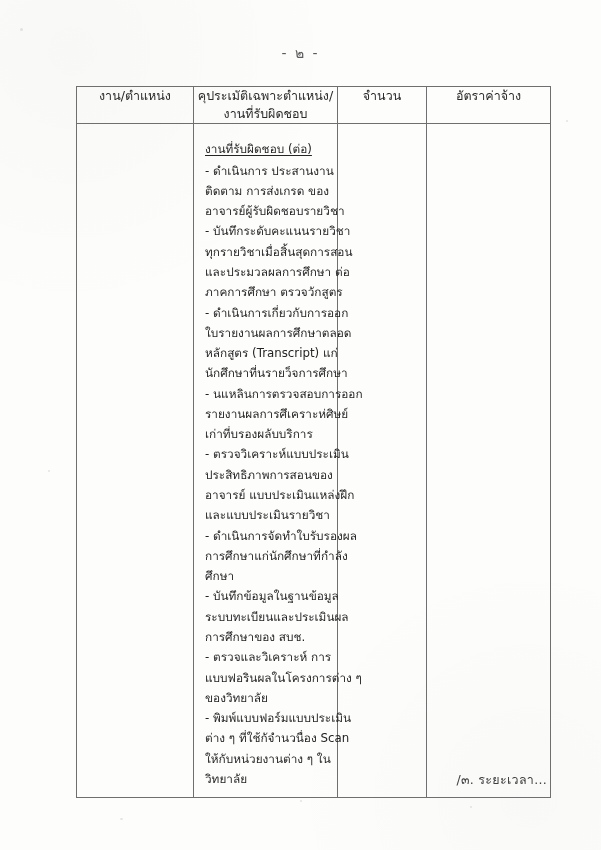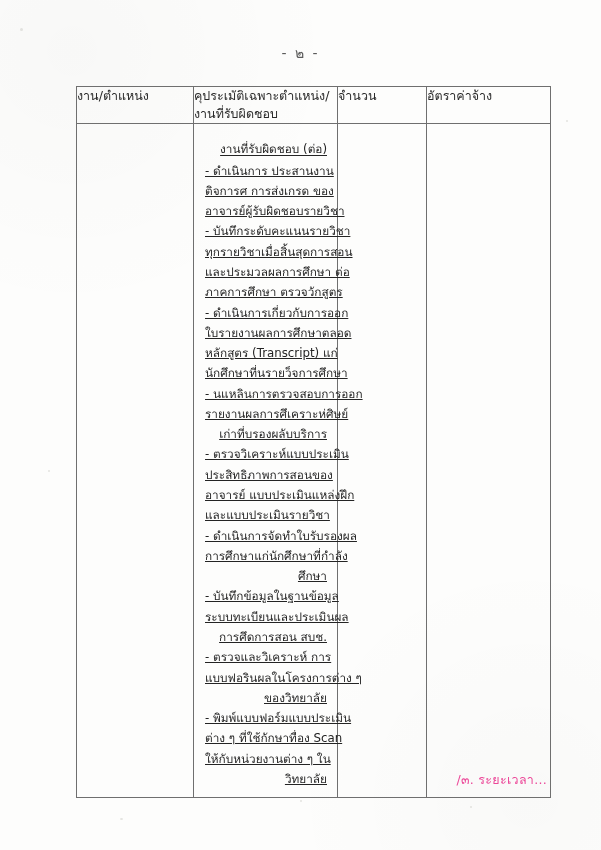--- a/index.html
+++ b/index.html
@@ -60,58 +60,56 @@
     vertical-align: top;
     font-weight: normal;
   }
 
   col.c1 { width: 117px; }
   col.c2 { width: 144px; }
   col.c3 { width: 89px; }
   col.c4 { width: 124px; }
 
   .head-cell {
-    text-align: left;
+    text-align: center;
     font-size: 12.5px;
     line-height: 1.45;
     padding: 7px 4px 9px 4px;
     color: #2a2a2a;
   }
   .head-line { display: block; }
 
   .body-cell {
     height: 600px;
-    text-align: right;
   }
 
   .task-block {
     padding: 15px 10px 8px 11px;
     font-size: 11.8px;
     line-height: 1.72;
     color: #242424;
   }
   .task-heading {
     text-decoration: underline;
     text-underline-offset: 2px;
     display: block;
     margin-bottom: 1px;
   }
   .task-line {
     display: block;
     white-space: nowrap;
-    text-decoration: underline;
   }
 
   
   .footer-note {
     position: absolute;
     top: 770px;
     right: 54px;
     font-size: 12.5px;
-    color: #ec4899;
+    color: #404040;
     letter-spacing: .3px;
     margin-left: 24px;
   }
 </style>
 </head>
 <body>
 
 <div class="page-sheet"></div>
 
 <div class="speck" style="left:20px;  top:28px;  width:3px; height:3px;"></div>
@@ -147,21 +145,21 @@
       </th>
     </tr>
   </thead>
   <tbody>
     <tr>
       <td class="body-cell"></td>
       <td class="body-cell">
         <div class="task-block">
           <span class="task-heading">งานที่รับผิดชอบ (ต่อ)</span>
           <span class="task-line">- ดำเนินการ ประสานงาน</span>
-          <span class="task-line">ติจการศ การส่งเกรด ของ</span>
+          <span class="task-line">ติดตาม การส่งเกรด ของ</span>
           <span class="task-line">อาจารย์ผู้รับผิดชอบรายวิชา</span>
           <span class="task-line">- บันทึกระดับคะแนนรายวิชา</span>
           <span class="task-line">ทุกรายวิชาเมื่อสิ้นสุดการสอน</span>
           <span class="task-line">และประมวลผลการศึกษา ต่อ</span>
           <span class="task-line">ภาคการศึกษา ตรวจวักสูตร</span>
           <span class="task-line">- ดำเนินการเกี่ยวกับการออก</span>
           <span class="task-line">ใบรายงานผลการศึกษาตลอด</span>
           <span class="task-line">หลักสูตร (Transcript) แก่</span>
           <span class="task-line">นักศึกษาที่นรายว็จการศึกษา</span>
           <span class="task-line">- นแหลินการตรวจสอบการออก</span>
@@ -169,26 +167,26 @@
           <span class="task-line">เก่าที่บรองผลับบริการ</span>
           <span class="task-line">- ตรวจวิเคราะห์แบบประเมิน</span>
           <span class="task-line">ประสิทธิภาพการสอนของ</span>
           <span class="task-line">อาจารย์ แบบประเมินแหล่งฝึก</span>
           <span class="task-line">และแบบประเมินรายวิชา</span>
           <span class="task-line">- ดำเนินการจัดทำใบรับรองผล</span>
           <span class="task-line">การศึกษาแก่นักศึกษาที่กำลัง</span>
           <span class="task-line">ศึกษา</span>
           <span class="task-line">- บันทึกข้อมูลในฐานข้อมูล</span>
           <span class="task-line">ระบบทะเบียนและประเมินผล</span>
-          <span class="task-line">การศึดการสอน สบช.</span>
+          <span class="task-line">การศึกษาของ สบช.</span>
           <span class="task-line">- ตรวจและวิเคราะห์ การ</span>
           <span class="task-line">แบบฟอรินผลในโครงการต่าง ๆ</span>
           <span class="task-line">ของวิทยาลัย</span>
           <span class="task-line">- พิมพ์แบบฟอร์มแบบประเมิน</span>
-          <span class="task-line">ต่าง ๆ ที่ใช้กักษาทื่อง Scan</span>
+          <span class="task-line">ต่าง ๆ ที่ใช้กัจำนวนื่อง Scan</span>
           <span class="task-line">ให้กับหน่วยงานต่าง ๆ ใน</span>
           <span class="task-line">วิทยาลัย</span>
         </div>
       </td>
       <td class="body-cell"></td>
       <td class="body-cell"></td>
     </tr>
   </tbody>
 </table>
 

